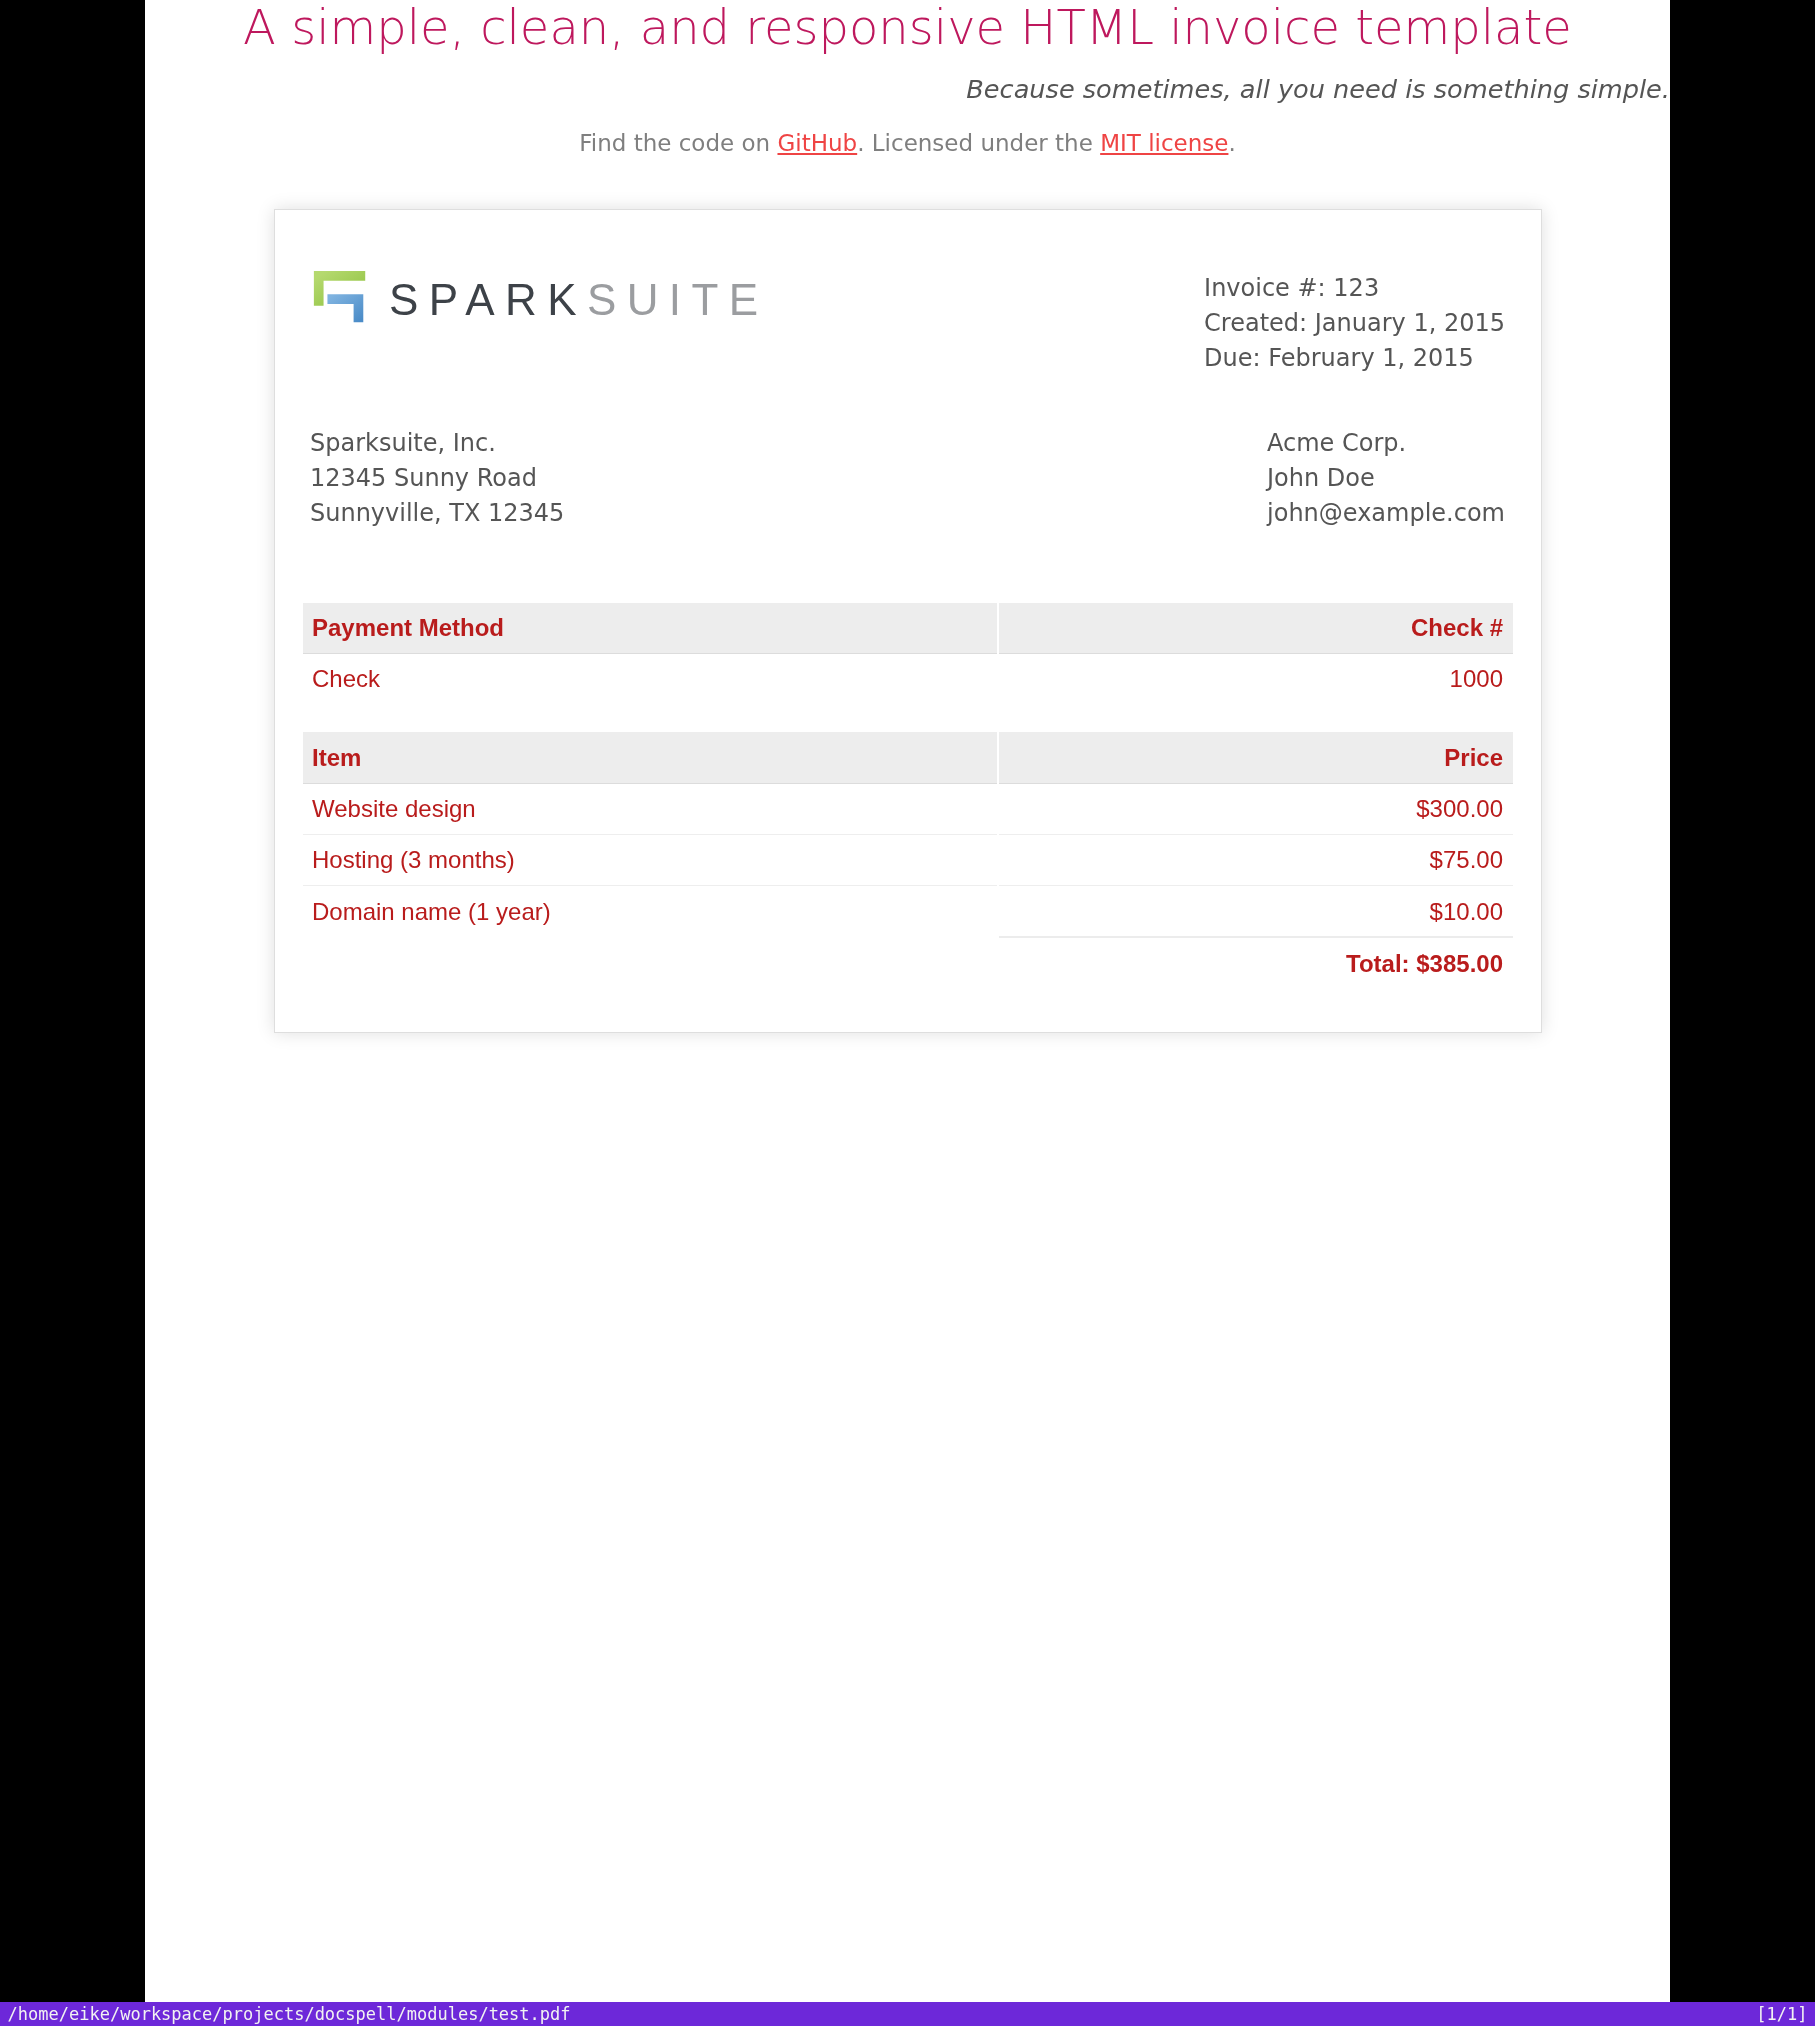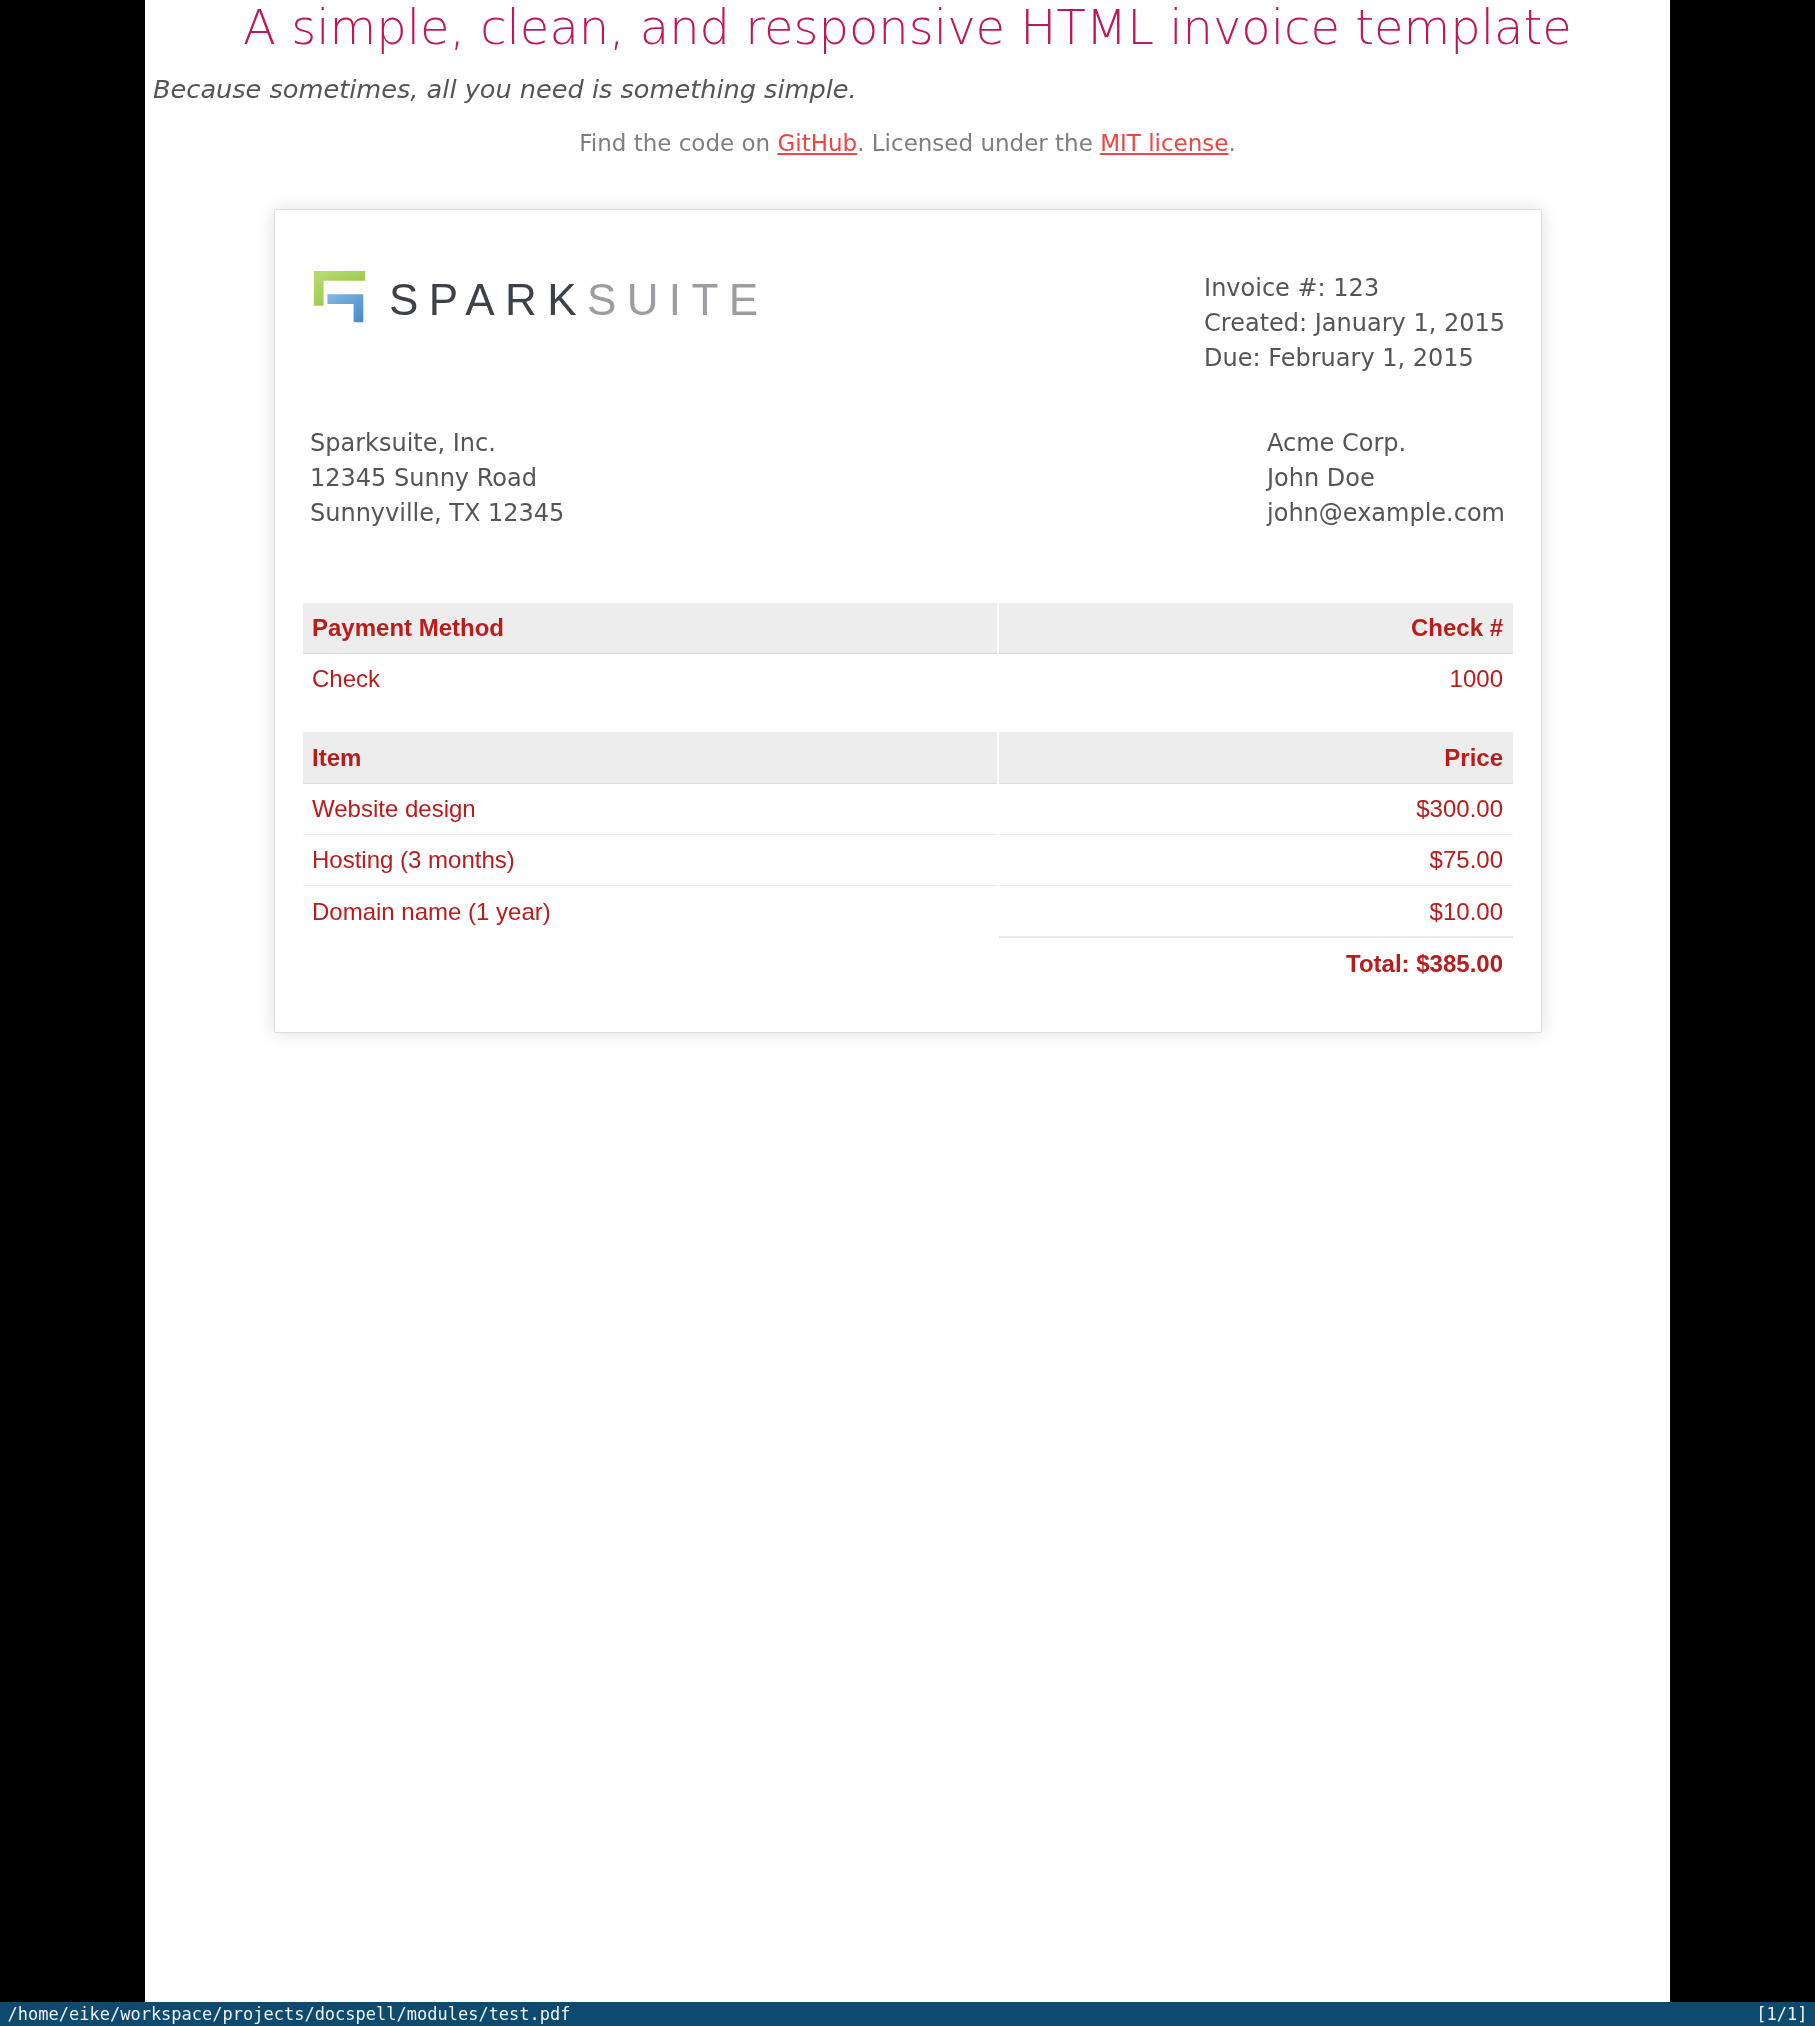--- a/index.html
+++ b/index.html
@@ -19,25 +19,24 @@
 
   .doc-title {
     text-align: center;
     font-size: 48px; line-height: 1.15;
     font-weight: 200;
     color: #be185d;
     font-family: "DejaVu Sans", sans-serif;
   }
   .doc-subtitle {
     margin-top: 19px;
-    text-align: left;
+    text-align: right;
     font-style: italic;
     font-size: 25.6px;
     color: #555;
-    padding-left: 8px;
   }
   .doc-info {
     margin-top: 25.6px;
     text-align: center;
     font-size: 23px;
     color: #7f7f7f;
   }
   .doc-info a {
     color: #ef4444;
     text-decoration: underline;
@@ -102,21 +101,21 @@
   tr.total td { border: none; }
   tr.total td.col2 {
     border-top: 2.8px solid #ececec;
     font-weight: bold;
   }
 
   
   .statusbar {
     position: absolute; left: 0; bottom: 0;
     width: 1815px; height: 24px;
-    background: #0c4a6e;
+    background: #6d28d9;
     color: #f2f2f2;
     font-family: "DejaVu Sans Mono", monospace;
     font-size: 17px;
     display: flex; justify-content: space-between; align-items: center;
     padding: 0 7.6px;
   }
 </style>
 </head>
 <body>
 

